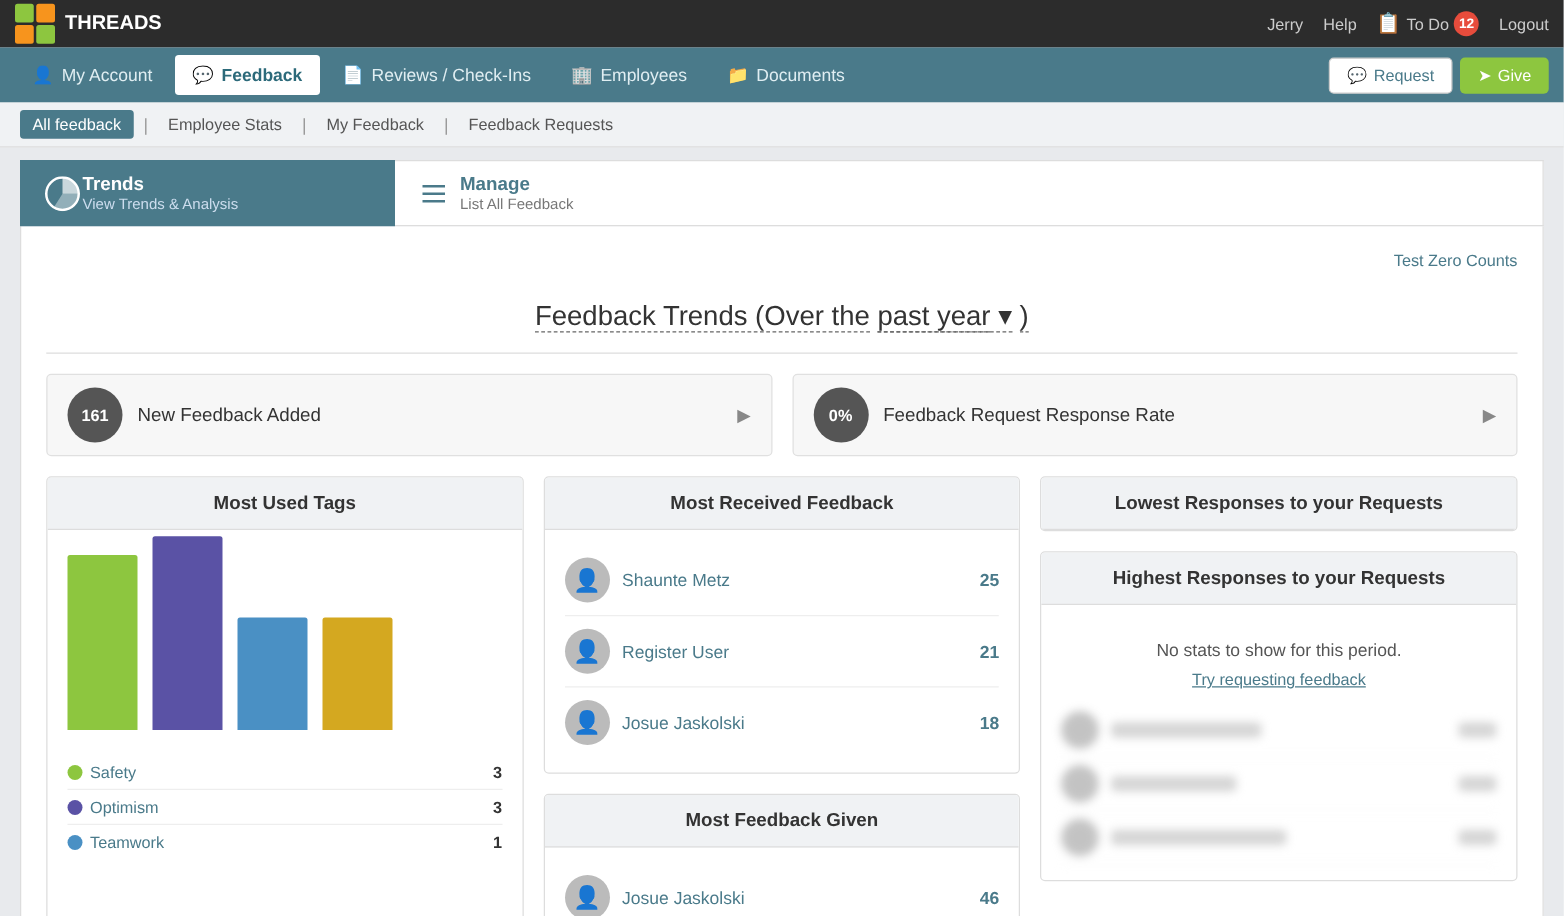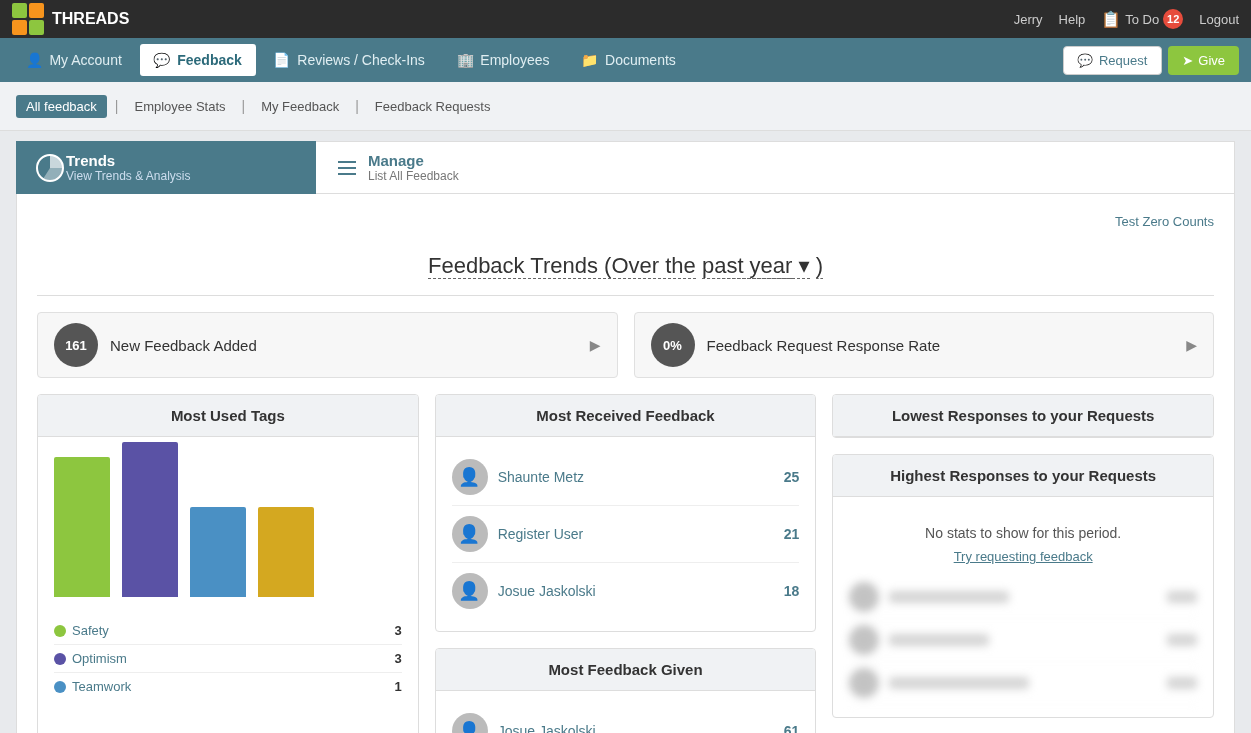--- a/index.html
+++ b/index.html
@@ -119,21 +119,21 @@
       align-items: center;
       gap: 5px;
     }
 
     
     .sub-nav {
       background: #f0f2f4;
       display: flex;
       align-items: center;
       padding: 0 16px;
-      height: 49px;
+      height: 36px;
       border-bottom: 1px solid #ddd;
       gap: 8px;
     }
     .sub-nav a {
       color: #555;
       text-decoration: none;
       font-size: 13px;
       padding: 4px 8px;
     }
     .sub-nav a.active {
@@ -528,21 +528,21 @@
           </div>
         </div>
       </div>
 
       <div class="panel">
         <div class="panel-header">Most Feedback Given</div>
         <div class="panel-body">
           <div class="feedback-item">
             <div class="avatar-icon">👤</div>
             <span class="feedback-name">Josue Jaskolski</span>
-            <span class="feedback-count">61</span>
+            <span class="feedback-count">46</span>
           </div>
         </div>
       </div>
     </div>
 
     <div style="display:flex;flex-direction:column;gap:16px;">
       <div class="panel lowest-panel">
         <div class="panel-header">Lowest Responses to your Requests</div>
       </div>
 

